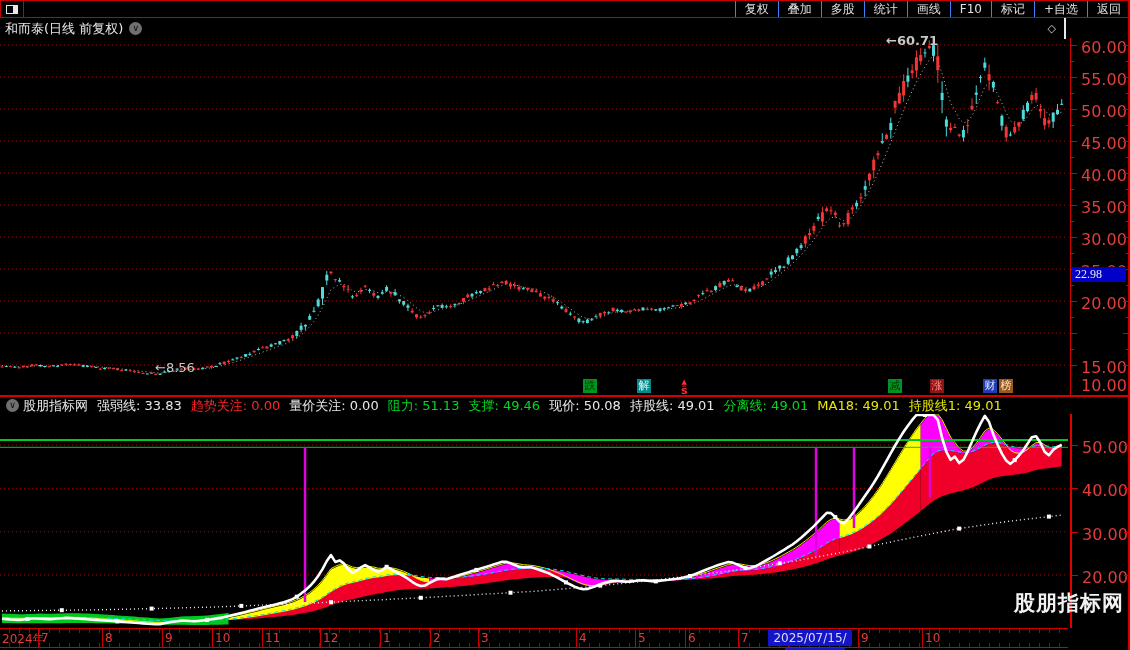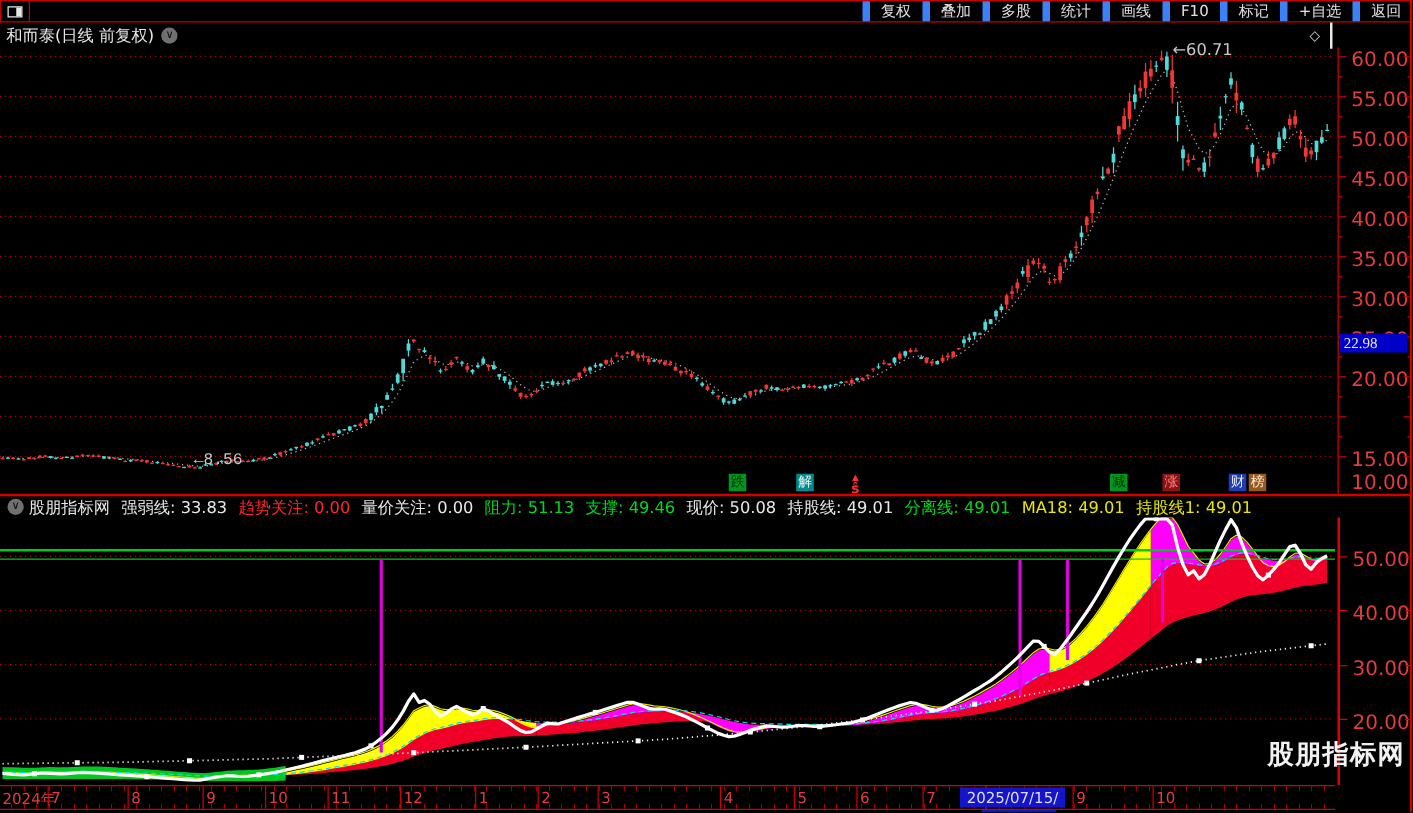--- a/index.html
+++ b/index.html
@@ -11,21 +11,21 @@
            display:flex;align-items:center;box-sizing:border-box;background:#000;}
   .tb-winicon{width:22px;height:16px;border-right:1px solid #c80000;border-left:1px solid #c80000;
               display:flex;align-items:center;justify-content:center;flex:0 0 auto;}
   .splitsq{width:12px;height:9px;border:1px solid #e8e8e8;box-sizing:border-box;position:relative;}
   .splitsq::after{content:"";position:absolute;right:0;top:0;width:45%;height:100%;background:#e8e8e8;}
   .tb-left{display:flex;align-items:center;height:100%;}
   .tb-item{color:#e0e0e0;font-size:12px;padding:0 8px;white-space:nowrap;cursor:default;line-height:16px;}
   .tb-item.active{color:#00e0f0;}
   .tb-more-arrow{color:#e0e0e0;font-size:9px;padding-left:0;}
   .tb-right{margin-left:auto;display:flex;align-items:stretch;height:100%;}
-  .tb-ritem{color:#e0e0e0;font-size:12px;padding:0 9px;border-left:6px solid #3b82f6;
+  .tb-ritem{color:#e0e0e0;font-size:12px;padding:0 9px;border-left:1px solid #3b82f6;
             display:flex;align-items:center;white-space:nowrap;}
   
   .titlerow{position:absolute;left:0;top:19px;width:1128px;height:19px;display:flex;align-items:center;}
   .stock-title{color:#e8e8e8;font-size:13px;margin-left:5px;}
   .chev-circle{width:13px;height:13px;border-radius:50%;background:#707070;color:#0a0a0a;
                font-size:9px;line-height:13px;text-align:center;margin-left:6px;}
   .title-icons{margin-left:auto;display:flex;align-items:center;gap:8px;margin-right:62px;}
   .diamond{color:#d8d8d8;font-size:11px;}
   
   .main-chart{position:absolute;left:0;top:38px;width:1070px;height:357px;}
@@ -661,22 +661,22 @@
       <div class="tickmark" style="left: 0px; top: 295px; width: 6px;"></div>
       <div class="tickmark" style="left: 52px; top: 295px; width: 6px;"></div>
       <div class="tickmark" style="left: 0px; top: 311px; width: 3px;"></div>
       <div class="tickmark" style="left: 55px; top: 311px; width: 3px;"></div>
       <span class="axis-label" style="top: 345px;">10.00</span>
       <div class="tickmark" style="left: 0px; top: 327px; width: 6px;"></div>
       <div class="tickmark" style="left: 52px; top: 327px; width: 6px;"></div>
       <div class="price-tag" style="top: 229px; font-family: Liberation Serif, serif;">22.98</div>
     </div>
   <div id="annots">
-      <div class="annot" style="left: 938px; top: 33px;">←60.71</div>
-      <div class="annot" style="left: 155px; top: 360px; font-family: Liberation Mono, monospace;">←8.56</div>
+      <div class="annot" style="left: 886px; top: 33px; font-weight: bold;">←60.71</div>
+      <div class="annot" style="left: 155px; top: 360px;">←8.56</div>
     </div>
   <div id="badges">
       <div class="badge" style="left: 583px; top: 379px; background: rgb(0, 150, 30); color: rgb(0, 50, 10);">跌</div>
       <div class="badge" style="left: 637px; top: 379px; background: rgb(0, 140, 140); color: rgb(234, 246, 246);">解</div>
       <div class="badge" style="left: 888px; top: 379px; background: rgb(0, 150, 30); color: rgb(0, 50, 10);">减</div>
       <div class="badge" style="left: 930px; top: 379px; background: rgb(140, 20, 20); color: rgb(255, 133, 133);">涨</div>
       <div class="badge" style="left: 983px; top: 379px; background: rgb(30, 60, 180); color: rgb(232, 236, 255);">财</div>
       <div class="badge" style="left: 999px; top: 379px; background: rgb(150, 89, 30); color: rgb(255, 232, 208);">榜</div>
       <div class="sell-mark" style="left: 681px; top: 380px;"><div style="font-size:7px;line-height:5px">▲</div>ŝ</div>
     </div>

